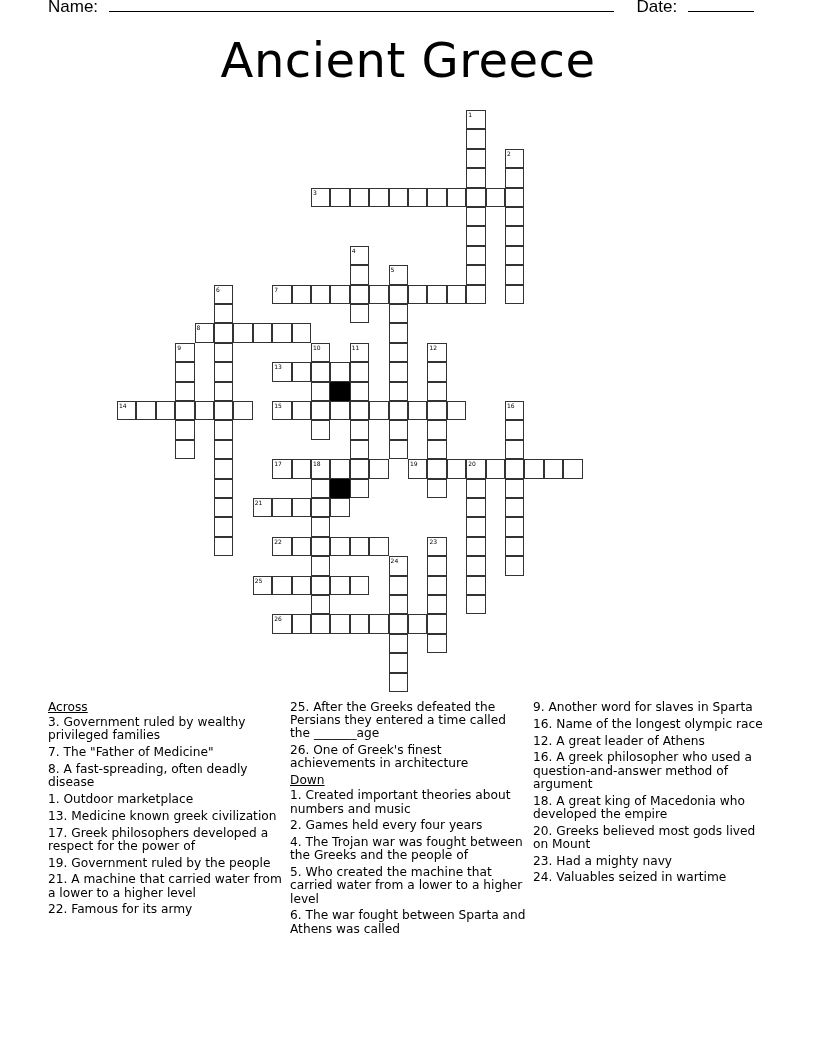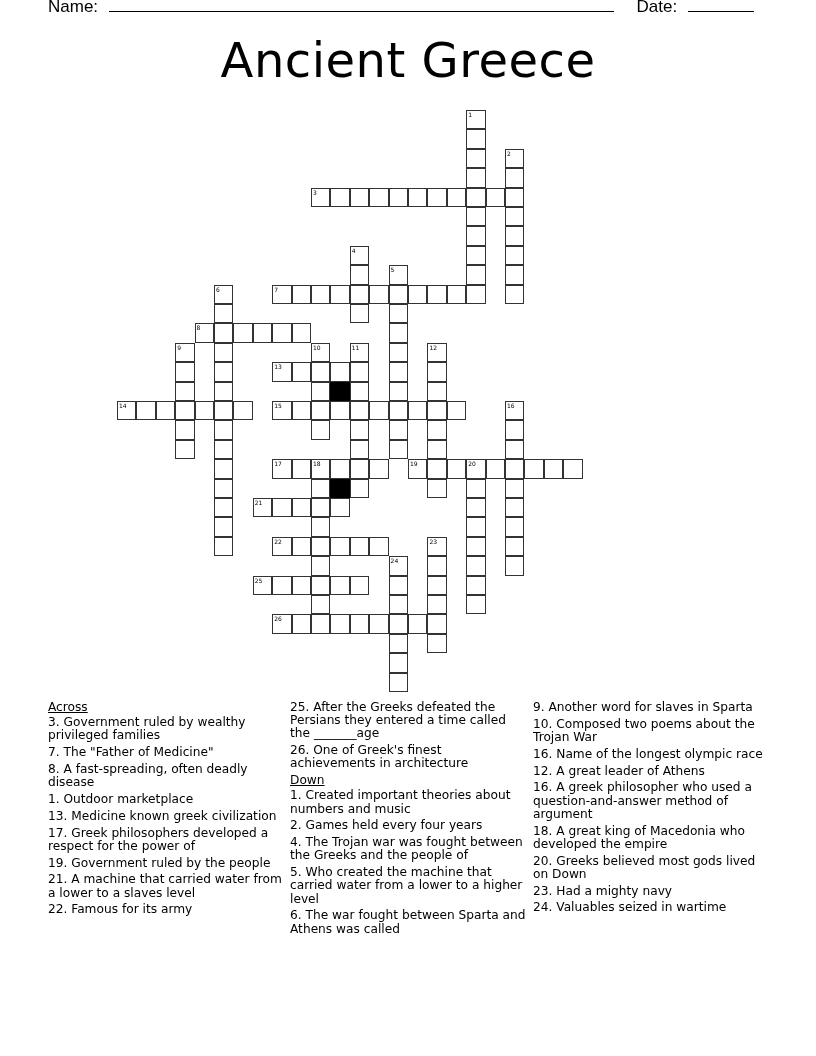--- a/index.html
+++ b/index.html
@@ -269,38 +269,37 @@
 
 <div class="clues col1">
   <div class="sect">Across</div>
   <div class="clue"><b>3.</b> <span>Government ruled by wealthy privileged families</span></div>
   <div class="clue"><b>7.</b> <span>The "Father of Medicine"</span></div>
   <div class="clue"><b>8.</b> <span>A fast-spreading, often deadly disease</span></div>
   <div class="clue"><b>1.</b> <span>Outdoor marketplace</span></div>
   <div class="clue"><b>13.</b> <span>Medicine known greek civilization</span></div>
   <div class="clue"><b>17.</b> <span>Greek philosophers developed a respect for the power of</span></div>
   <div class="clue"><b>19.</b> <span>Government ruled by the people</span></div>
-  <div class="clue"><b>21.</b> <span>A machine that carried water from a lower to a slaves level</span></div>
+  <div class="clue"><b>21.</b> <span>A machine that carried water from a lower to a higher level</span></div>
   <div class="clue"><b>22.</b> <span>Famous for its army</span></div>
 </div>
 
 <div class="clues col2">
   <div class="clue"><b>25.</b> <span>After the Greeks defeated the Persians they entered a time called the _______age</span></div>
   <div class="clue"><b>26.</b> <span>One of Greek's finest achievements in architecture</span></div>
   <div class="sect">Down</div>
   <div class="clue"><b>1.</b> <span>Created important theories about numbers and music</span></div>
   <div class="clue"><b>2.</b> <span>Games held every four years</span></div>
   <div class="clue"><b>4.</b> <span>The Trojan war was fought between the Greeks and the people of</span></div>
   <div class="clue"><b>5.</b> <span>Who created the machine that carried water from a lower to a higher level</span></div>
   <div class="clue"><b>6.</b> <span>The war fought between Sparta and Athens was called</span></div>
 </div>
 
 <div class="clues col3">
   <div class="clue"><b>9.</b> <span>Another word for slaves in Sparta</span></div>
-  <div class="clue"><b>10.</b> <span>Composed two poems about the Trojan War</span></div>
   <div class="clue"><b>16.</b> <span>Name of the longest olympic race</span></div>
   <div class="clue"><b>12.</b> <span>A great leader of Athens</span></div>
   <div class="clue"><b>16.</b> <span>A greek philosopher who used a question-and-answer method of argument</span></div>
   <div class="clue"><b>18.</b> <span>A great king of Macedonia who developed the empire</span></div>
-  <div class="clue"><b>20.</b> <span>Greeks believed most gods lived on Down</span></div>
+  <div class="clue"><b>20.</b> <span>Greeks believed most gods lived on Mount</span></div>
   <div class="clue"><b>23.</b> <span>Had a mighty navy</span></div>
   <div class="clue"><b>24.</b> <span>Valuables seized in wartime</span></div>
 </div>
 
 </body></html>

